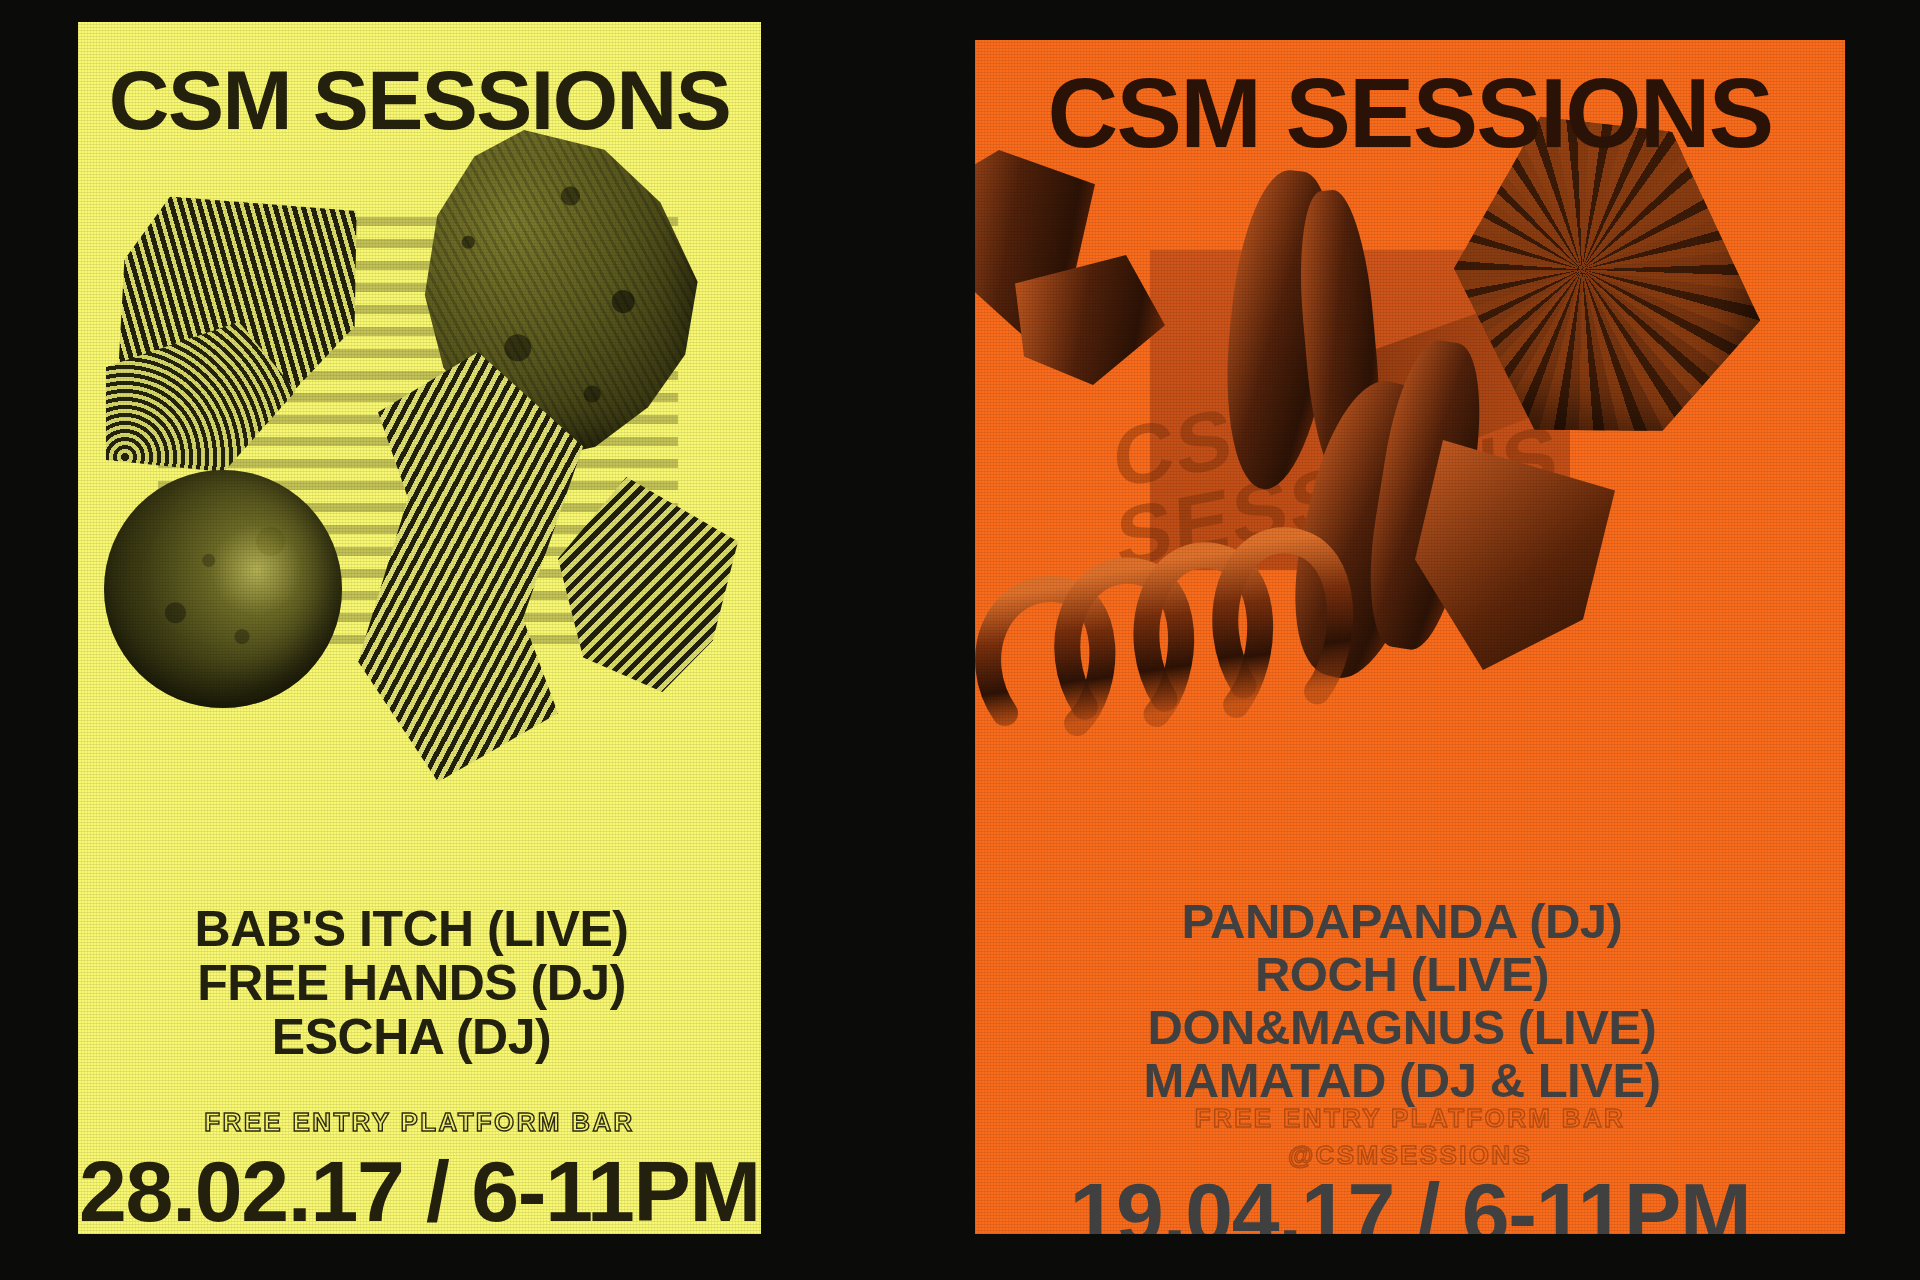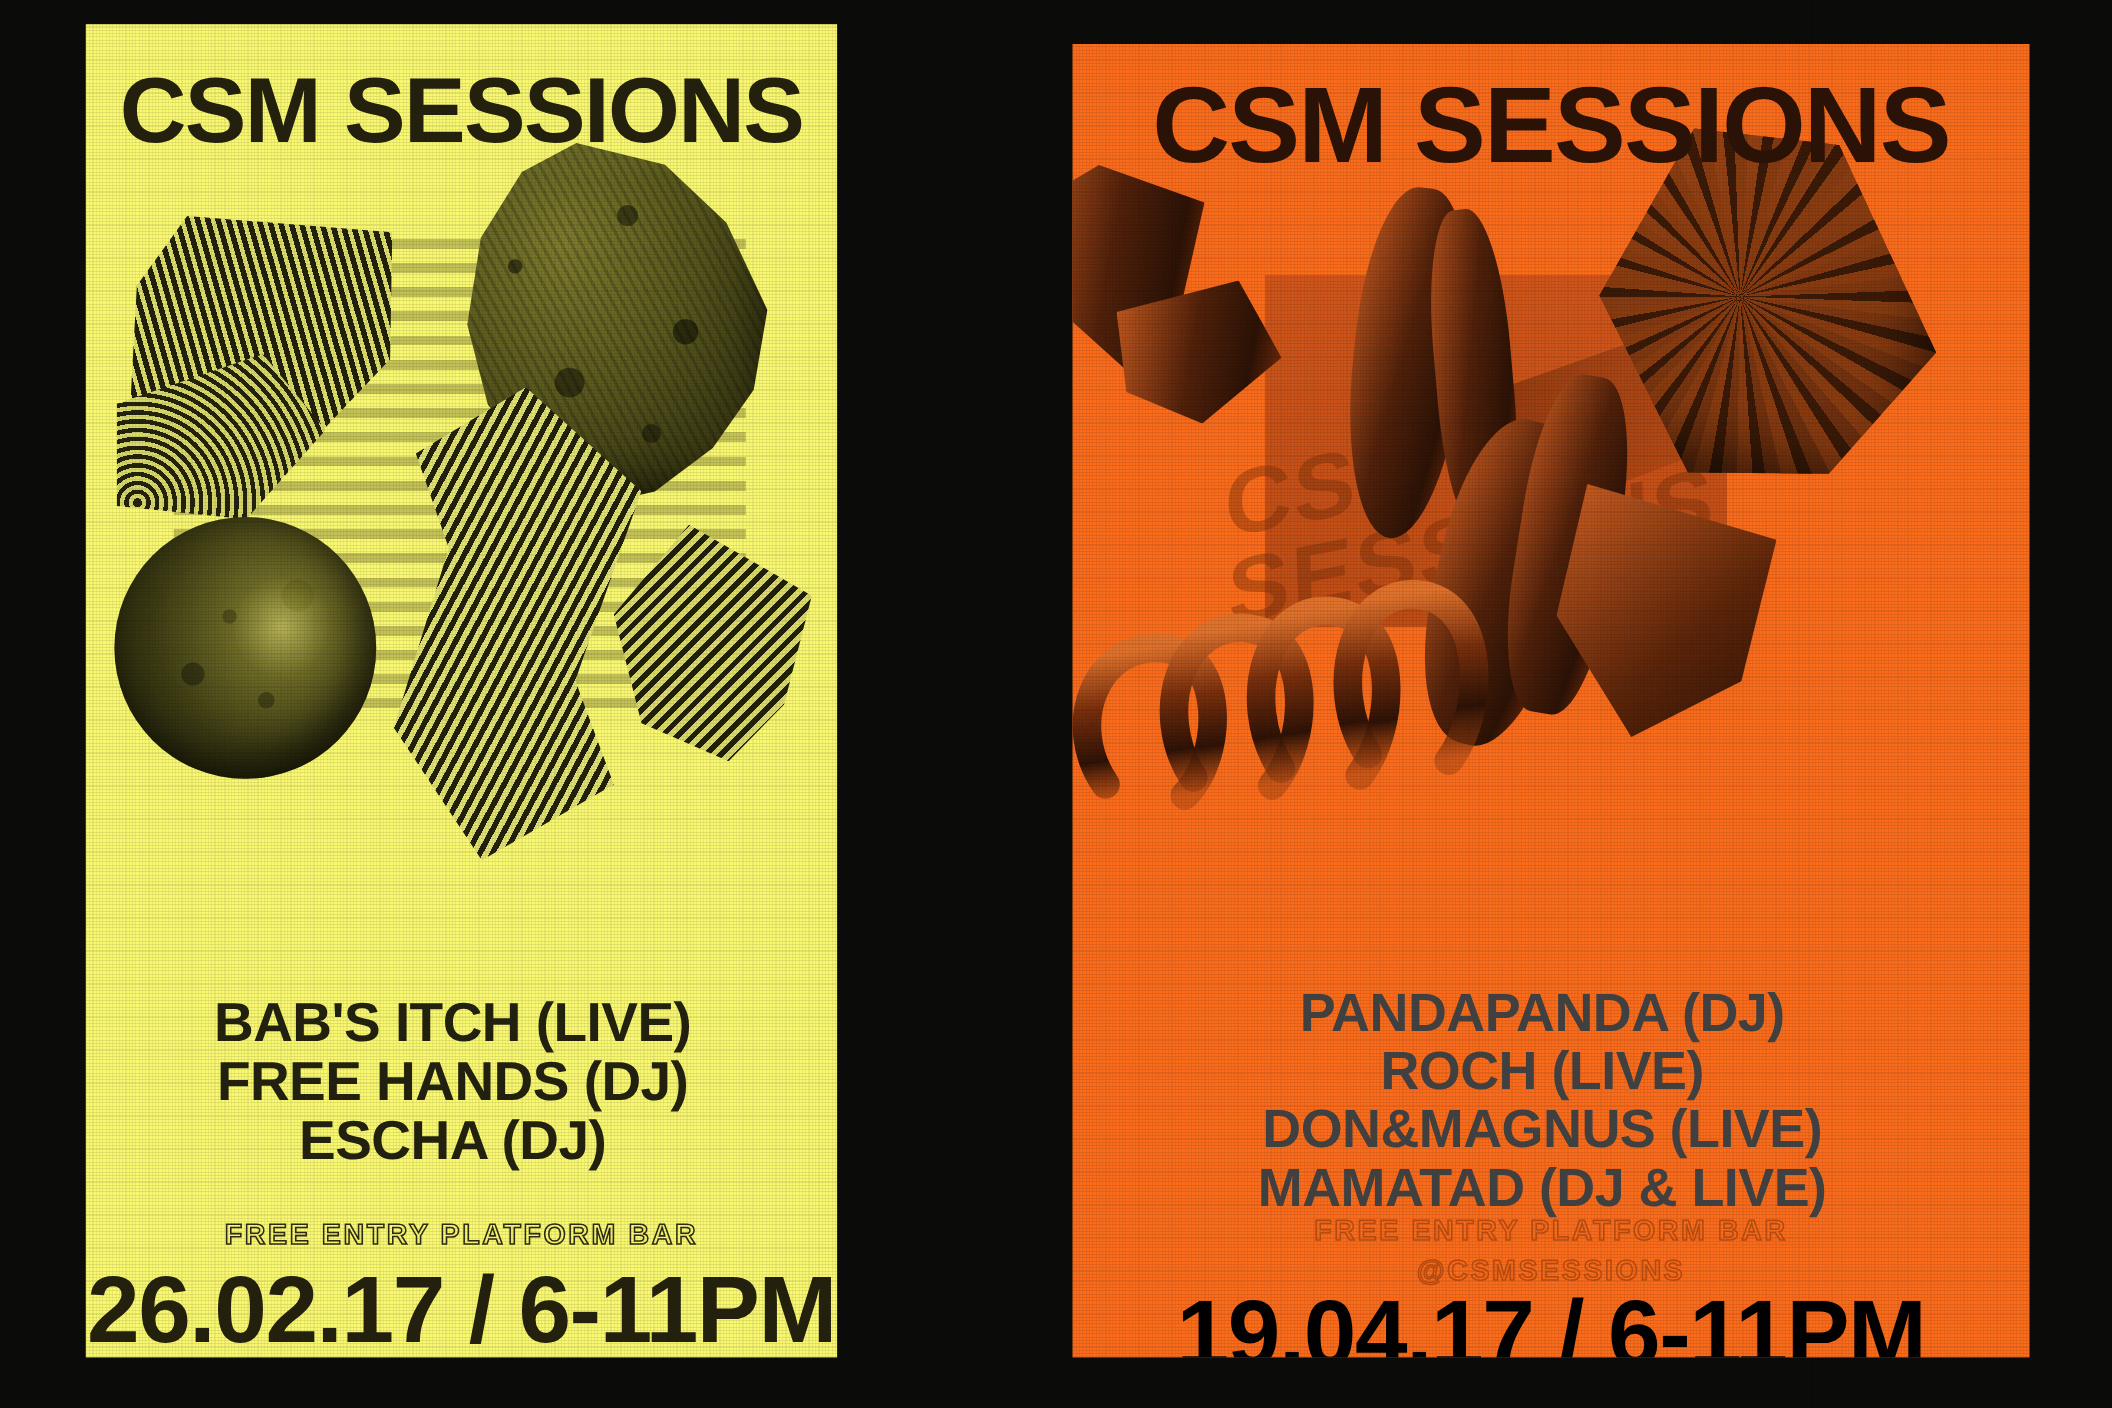--- a/index.html
+++ b/index.html
@@ -44,21 +44,21 @@
   #poster-yellow .foot-1 { top:1085px; }
   #poster-orange .foot-1 { top:1063px; }
   #poster-orange .foot-2 { top:1100px; }
 
   .dateline {
     position:absolute; left:0; right:0; text-align:center;
     font-weight:bold; line-height:1; white-space:nowrap;
     letter-spacing:-0.015em;
   }
   #poster-yellow .dateline { top:1126px; font-size:86px; color:#23210d; }
-  #poster-orange .dateline { top:1130px; font-size:86px; color:#000000;text-align:center; }
+  #poster-orange .dateline { top:1130px; font-size:86px; color:#404040;text-align:center; }
 
   
   .halftone-slab {
     position:absolute; left:80px; top:195px; width:520px; height:440px;
     background:
       repeating-linear-gradient(180deg,
         rgba(60,58,20,.30) 0px, rgba(60,58,20,.30) 9px,
         rgba(0,0,0,0) 9px, rgba(0,0,0,0) 22px);
     opacity:.95;
   }
@@ -205,21 +205,21 @@
     <div class="title">CSM SESSIONS</div>
 
     <div class="lineup">
       <div class="act">BAB'S ITCH (LIVE)</div>
       <div class="act">FREE HANDS (DJ)</div>
       <div class="act">ESCHA (DJ)</div>
     </div>
 
     <div class="footline foot-1">FREE ENTRY   PLATFORM BAR</div>
 
-    <div class="dateline">26.02.17 / 6-11PM</div>
+    <div class="dateline">28.02.17 / 6-11PM</div>
   </div>
 
   <div class="poster" id="poster-orange">
 
     <div class="art">
       <div class="o-slab"></div>
       <div class="o-ghost">CSM SESSIONS</div>
       <div class="crystal-shadow"></div>
       <div class="blade blade-a"></div>
       <div class="blade blade-b"></div>

